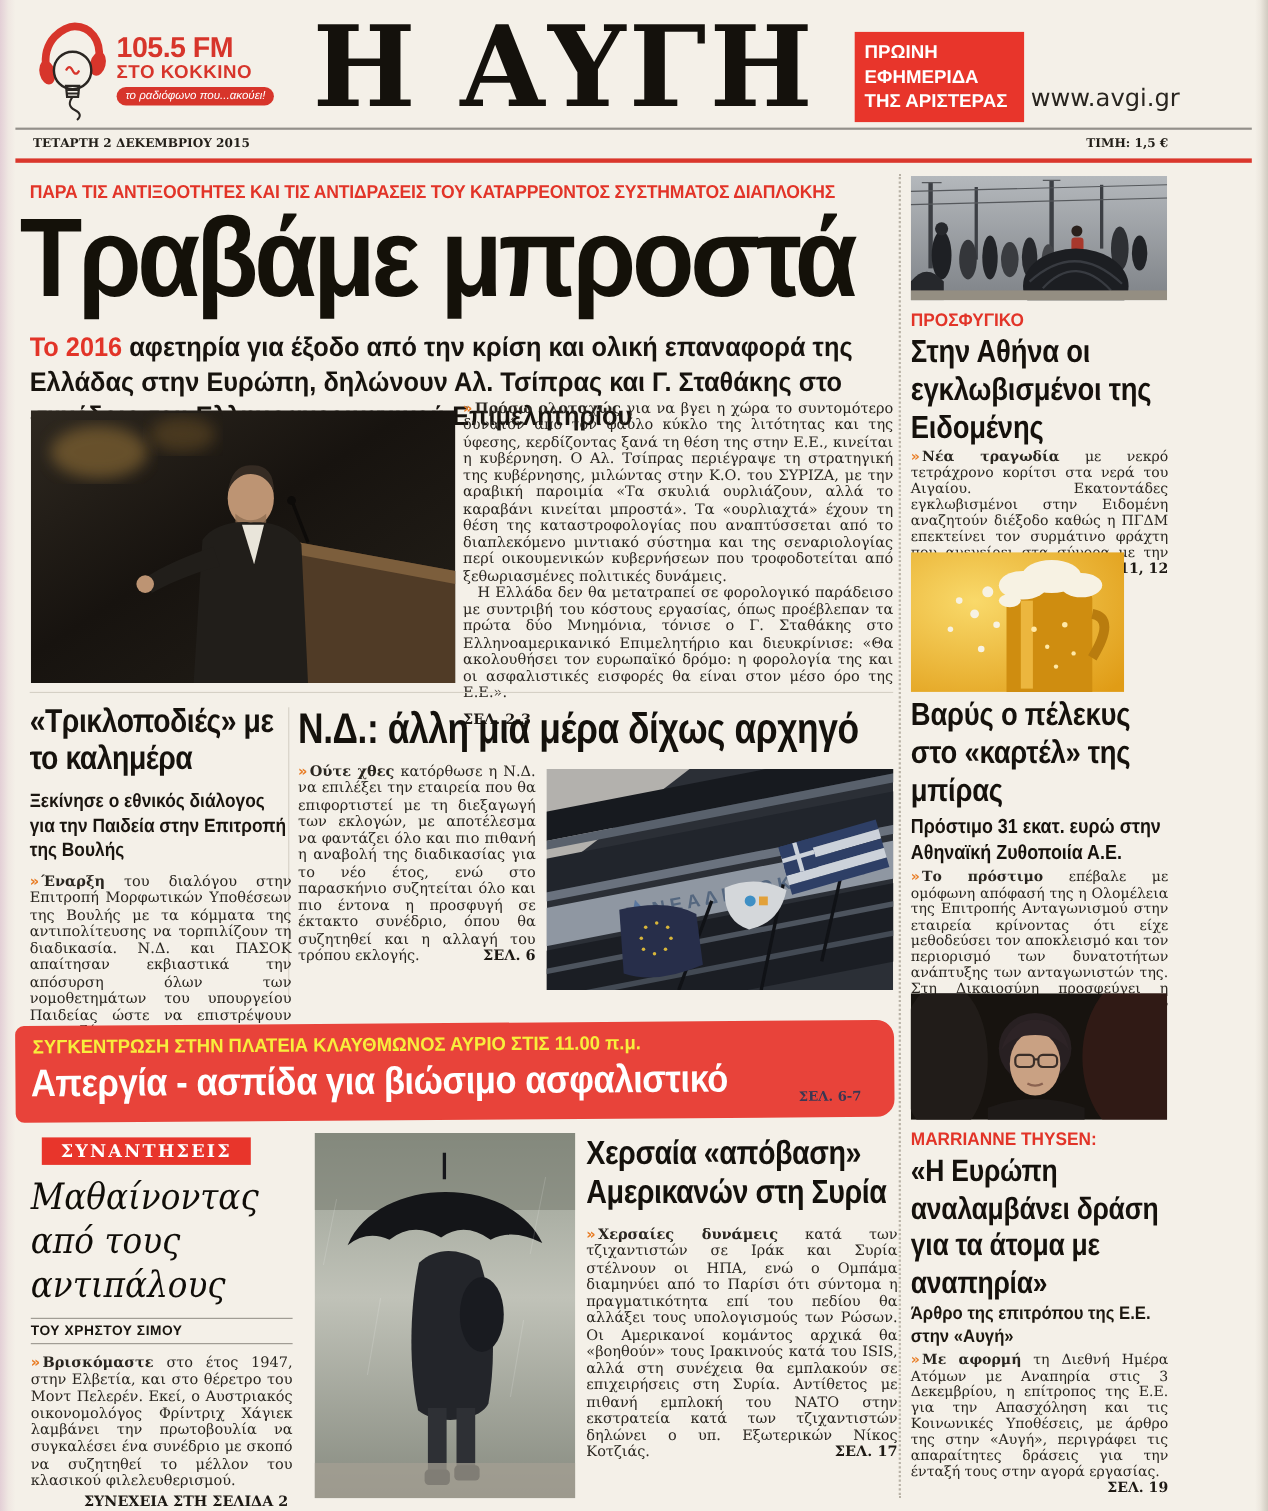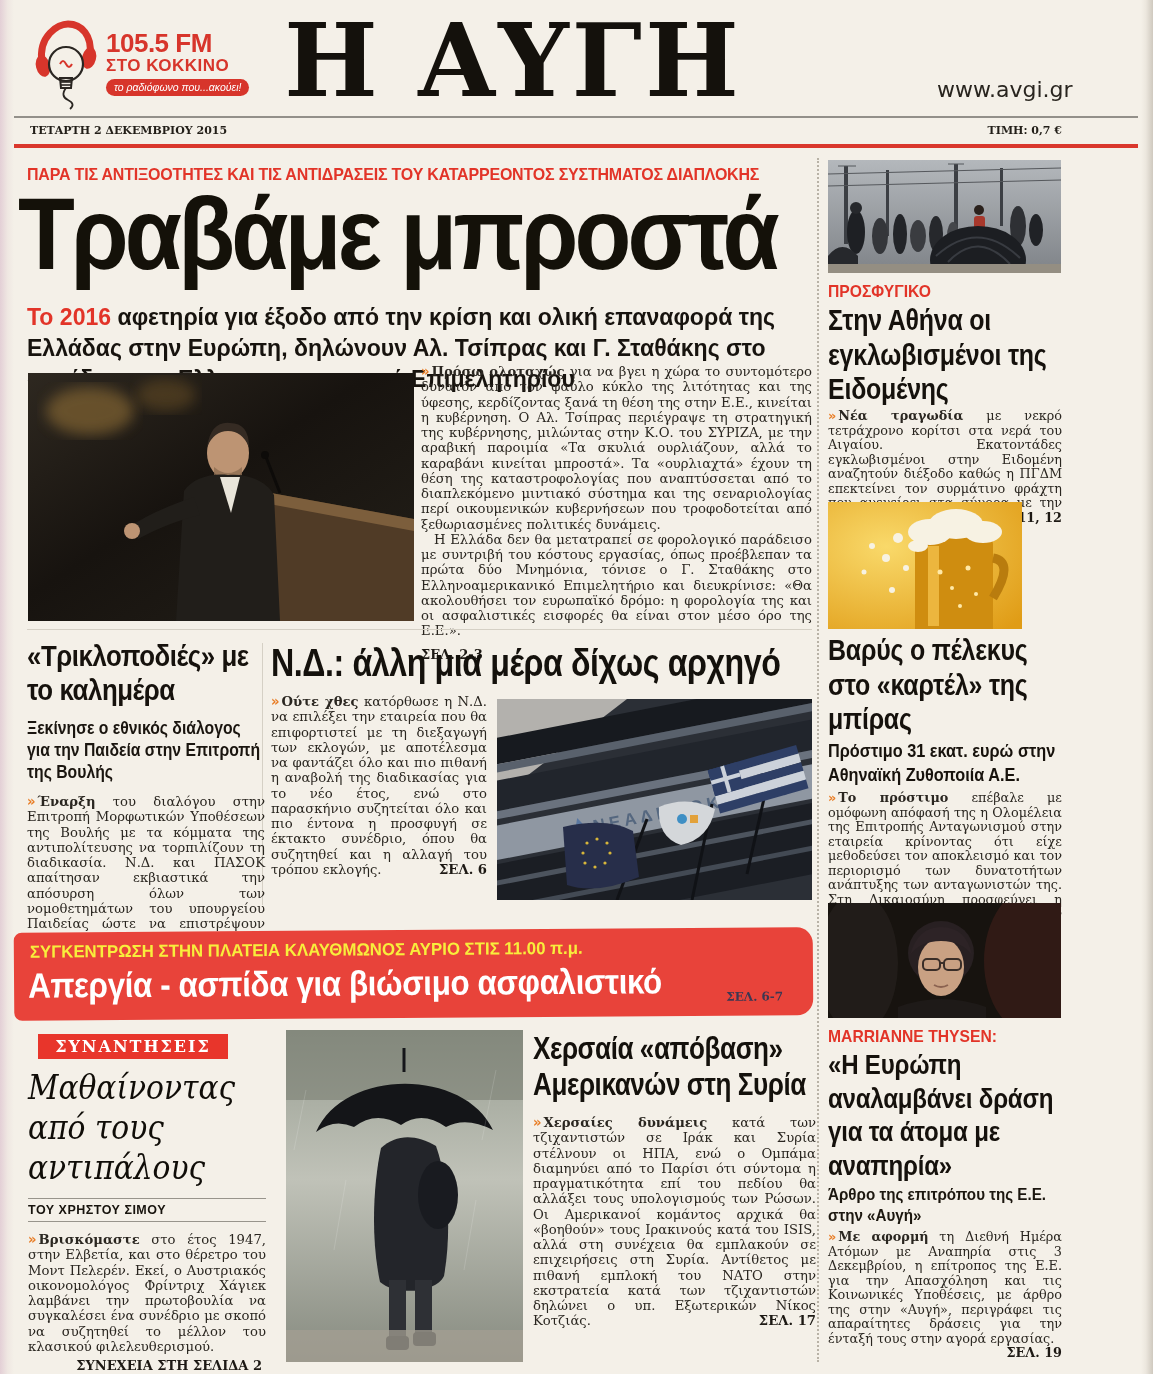--- a/index.html
+++ b/index.html
@@ -132,25 +132,26 @@
       </svg>
     </span>
     <span class="radio-txt">
       <div class="radio-freq">105.5 FM</div>
       <div class="radio-name">ΣΤΟ ΚΟΚΚΙΝΟ</div>
       <div class="radio-slogan">το ραδιόφωνο που...ακούει!</div>
     </span>
   </div>
 
   <div class="abs mast-title">Η ΑΥΓΗ</div>
+  <div class="abs tagline">ΠΡΩΙΝΗ ΕΦΗΜΕΡΙΔΑ ΤΗΣ ΑΡΙΣΤΕΡΑΣ</div>
   <div class="abs website">www.avgi.gr</div>
 
   <div class="abs hrule1"></div>
   <div class="abs dl date">ΤΕΤΑΡΤΗ 2 ΔΕΚΕΜΒΡΙΟΥ 2015</div>
-  <div class="abs dl price">ΤΙΜΗ: 0,7 €</div>
+  <div class="abs dl price">ΤΙΜΗ: 1,5 €</div>
   <div class="abs hrule2"></div>
 
   <div class="abs lead-kicker">ΠΑΡΑ ΤΙΣ ΑΝΤΙΞΟΟΤΗΤΕΣ ΚΑΙ ΤΙΣ ΑΝΤΙΔΡΑΣΕΙΣ ΤΟΥ ΚΑΤΑΡΡΕΟΝΤΟΣ ΣΥΣΤΗΜΑΤΟΣ ΔΙΑΠΛΟΚΗΣ</div>
   <div class="abs lead-headline">Τραβάμε μπροστά</div>
   <div class="abs lead-deck">
     <span class="deck-lead">Το 2016</span><span> αφετηρία για έξοδο από την κρίση και ολική επαναφορά της Ελλάδας στην Ευρώπη, δηλώνουν Αλ. Τσίπρας και Γ. Σταθάκης στο συνέδριο του Ελληνοαμερικανικού Επιμελητηρίου</span>
   </div>
 
   <div class="abs photo-tsipras">
     <svg class="photo-frame" width="386" height="248" viewBox="0 0 386 248">

